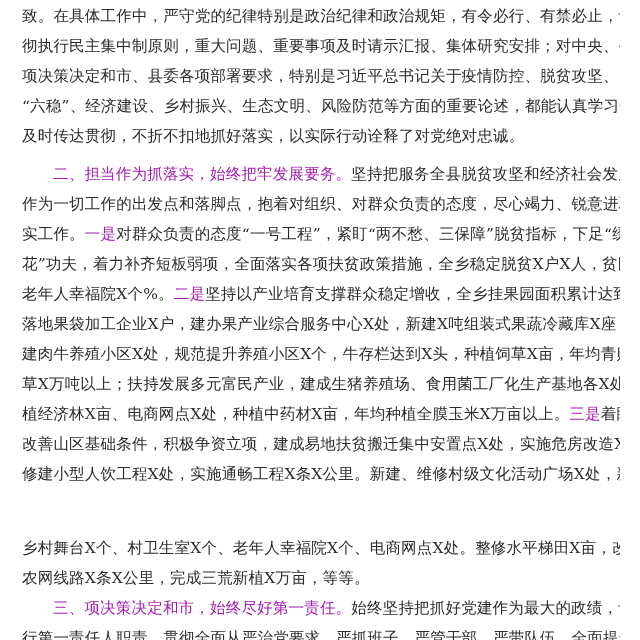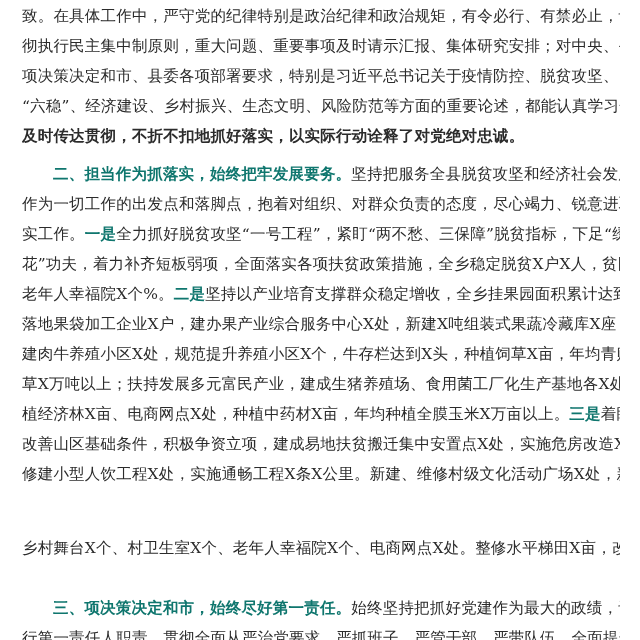--- a/index.html
+++ b/index.html
@@ -10,58 +10,59 @@
     font-family: "DejaVu Serif", "Liberation Serif", serif;
     color: #2b2b2b;
   }
   .line {
     position: absolute; left: 22px; width: 598px;
     font-size: 15.5px; line-height: 20px; height: 20px;
     white-space: nowrap; overflow: hidden;
     text-align: justify; text-align-last: justify;
     letter-spacing: 0.2px;
   }
-  .line.last { text-align-last: left; font-weight: bold; }
+  .line.last { text-align-last: left; }
   .indent { padding-left: 31px; width: 567px; }
-  .bold { font-weight: bold; color: #0f766e; }
+  .bold { font-weight: normal; color: #a21caf; }
   .gap { position: absolute; left: 0; width: 640px; }
 </style>
 </head>
 <body>
 
 <div class="page">
 
   <div class="line" style="top:6px">致。在具体工作中，严守党的纪律特别是政治纪律和政治规矩，有令必行、有禁必止，认真贯</div>
   <div class="line" style="top:36px">彻执行民主集中制原则，重大问题、重要事项及时请示汇报、集体研究安排；对中央、省委各</div>
   <div class="line" style="top:66px">项决策决定和市、县委各项部署要求，特别是习近平总书记关于疫情防控、脱贫攻坚、“六保”</div>
   <div class="line" style="top:96px">“六稳”、经济建设、乡村振兴、生态文明、风险防范等方面的重要论述，都能认真学习领会，</div>
   <div class="line last" style="top:126px">及时传达贯彻，不折不扣地抓好落实，以实际行动诠释了对党绝对忠诚。</div>
 
   <div class="line indent" style="top:164px">
     <span class="bold">二、担当作为抓落实，始终把牢发展要务。</span><span>坚持把服务全县脱贫攻坚和经济社会发展大局</span>
   </div>
   <div class="line" style="top:194px">作为一切工作的出发点和落脚点，抱着对组织、对群众负责的态度，尽心竭力、锐意进取、扎</div>
   <div class="line" style="top:224px">
-    <span>实工作。</span><span class="bold">一是</span><span>全力抓好脱贫攻坚“一号工程”，紧盯“两不愁、三保障”脱贫指标，下足“绣</span>
+    <span>实工作。</span><span class="bold">一是</span><span>对群众负责的态度“一号工程”，紧盯“两不愁、三保障”脱贫指标，下足“绣</span>
   </div>
   <div class="line" style="top:254px">花”功夫，着力补齐短板弱项，全面落实各项扶贫政策措施，全乡稳定脱贫X户X人，贫困发</div>
   <div class="line" style="top:284px">
     <span>老年人幸福院X个%。</span><span class="bold">二是</span><span>坚持以产业培育支撑群众稳定增收，全乡挂果园面积累计达到X亩，</span>
   </div>
   <div class="line" style="top:314px">落地果袋加工企业X户，建办果产业综合服务中心X处，新建X吨组装式果蔬冷藏库X座；新</div>
   <div class="line" style="top:344px">建肉牛养殖小区X处，规范提升养殖小区X个，牛存栏达到X头，种植饲草X亩，年均青贮饲</div>
   <div class="line" style="top:374px">草X万吨以上；扶持发展多元富民产业，建成生猪养殖场、食用菌工厂化生产基地各X处，栽</div>
   <div class="line" style="top:404px">
     <span>植经济林X亩、电商网点X处，种植中药材X亩，年均种植全膜玉米X万亩以上。</span><span class="bold">三是</span><span>着眼</span>
   </div>
   <div class="line" style="top:434px">改善山区基础条件，积极争资立项，建成易地扶贫搬迁集中安置点X处，实施危房改造X户，</div>
   <div class="line" style="top:464px">修建小型人饮工程X处，实施通畅工程X条X公里。新建、维修村级文化活动广场X处，新建</div>
 
   <div class="gap" style="top:490px;height:50px"></div>
 
   <div class="line" style="top:538px">乡村舞台X个、村卫生室X个、老年人幸福院X个、电商网点X处。整修水平梯田X亩，改造</div>
+  <div class="line last" style="top:568px">农网线路X条X公里，完成三荒新植X万亩，等等。</div>
 
   <div class="line indent" style="top:598px">
     <span class="bold">三、项决策决定和市，始终尽好第一责任。</span><span>始终坚持把抓好党建作为最大的政绩，认真履</span>
   </div>
   <div class="line" style="top:628px">行第一责任人职责，贯彻全面从严治党要求，严抓班子、严管干部、严带队伍，全面提升了党</div>
 
 </div>
 
 </body></html>

